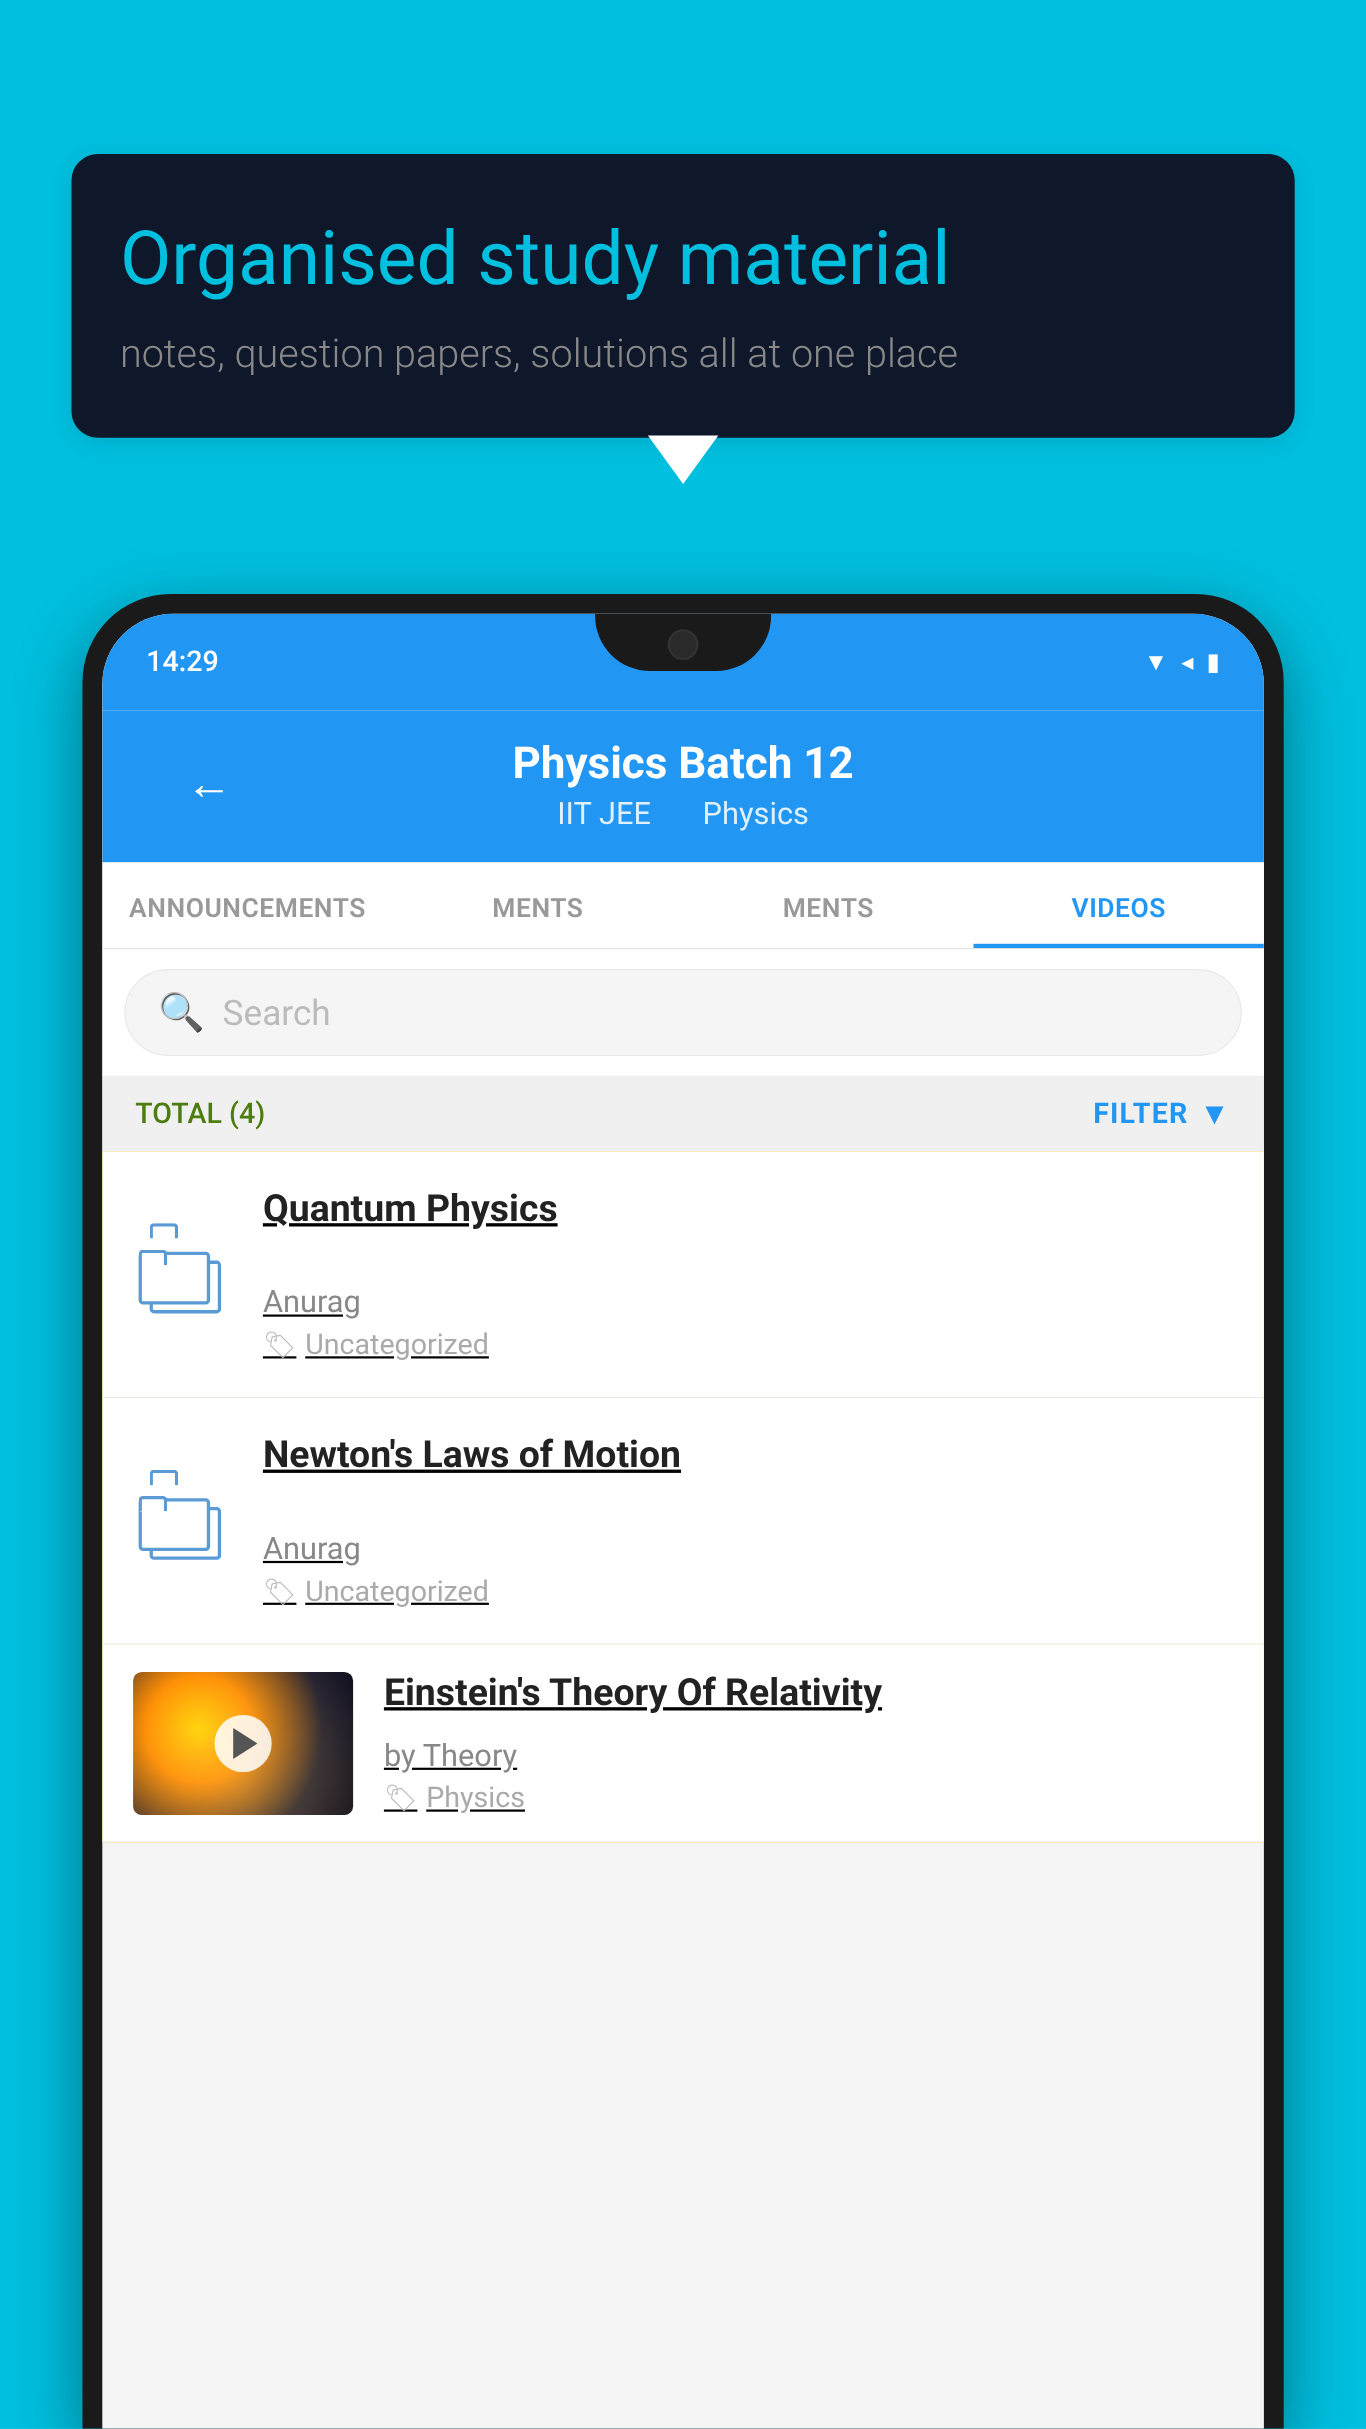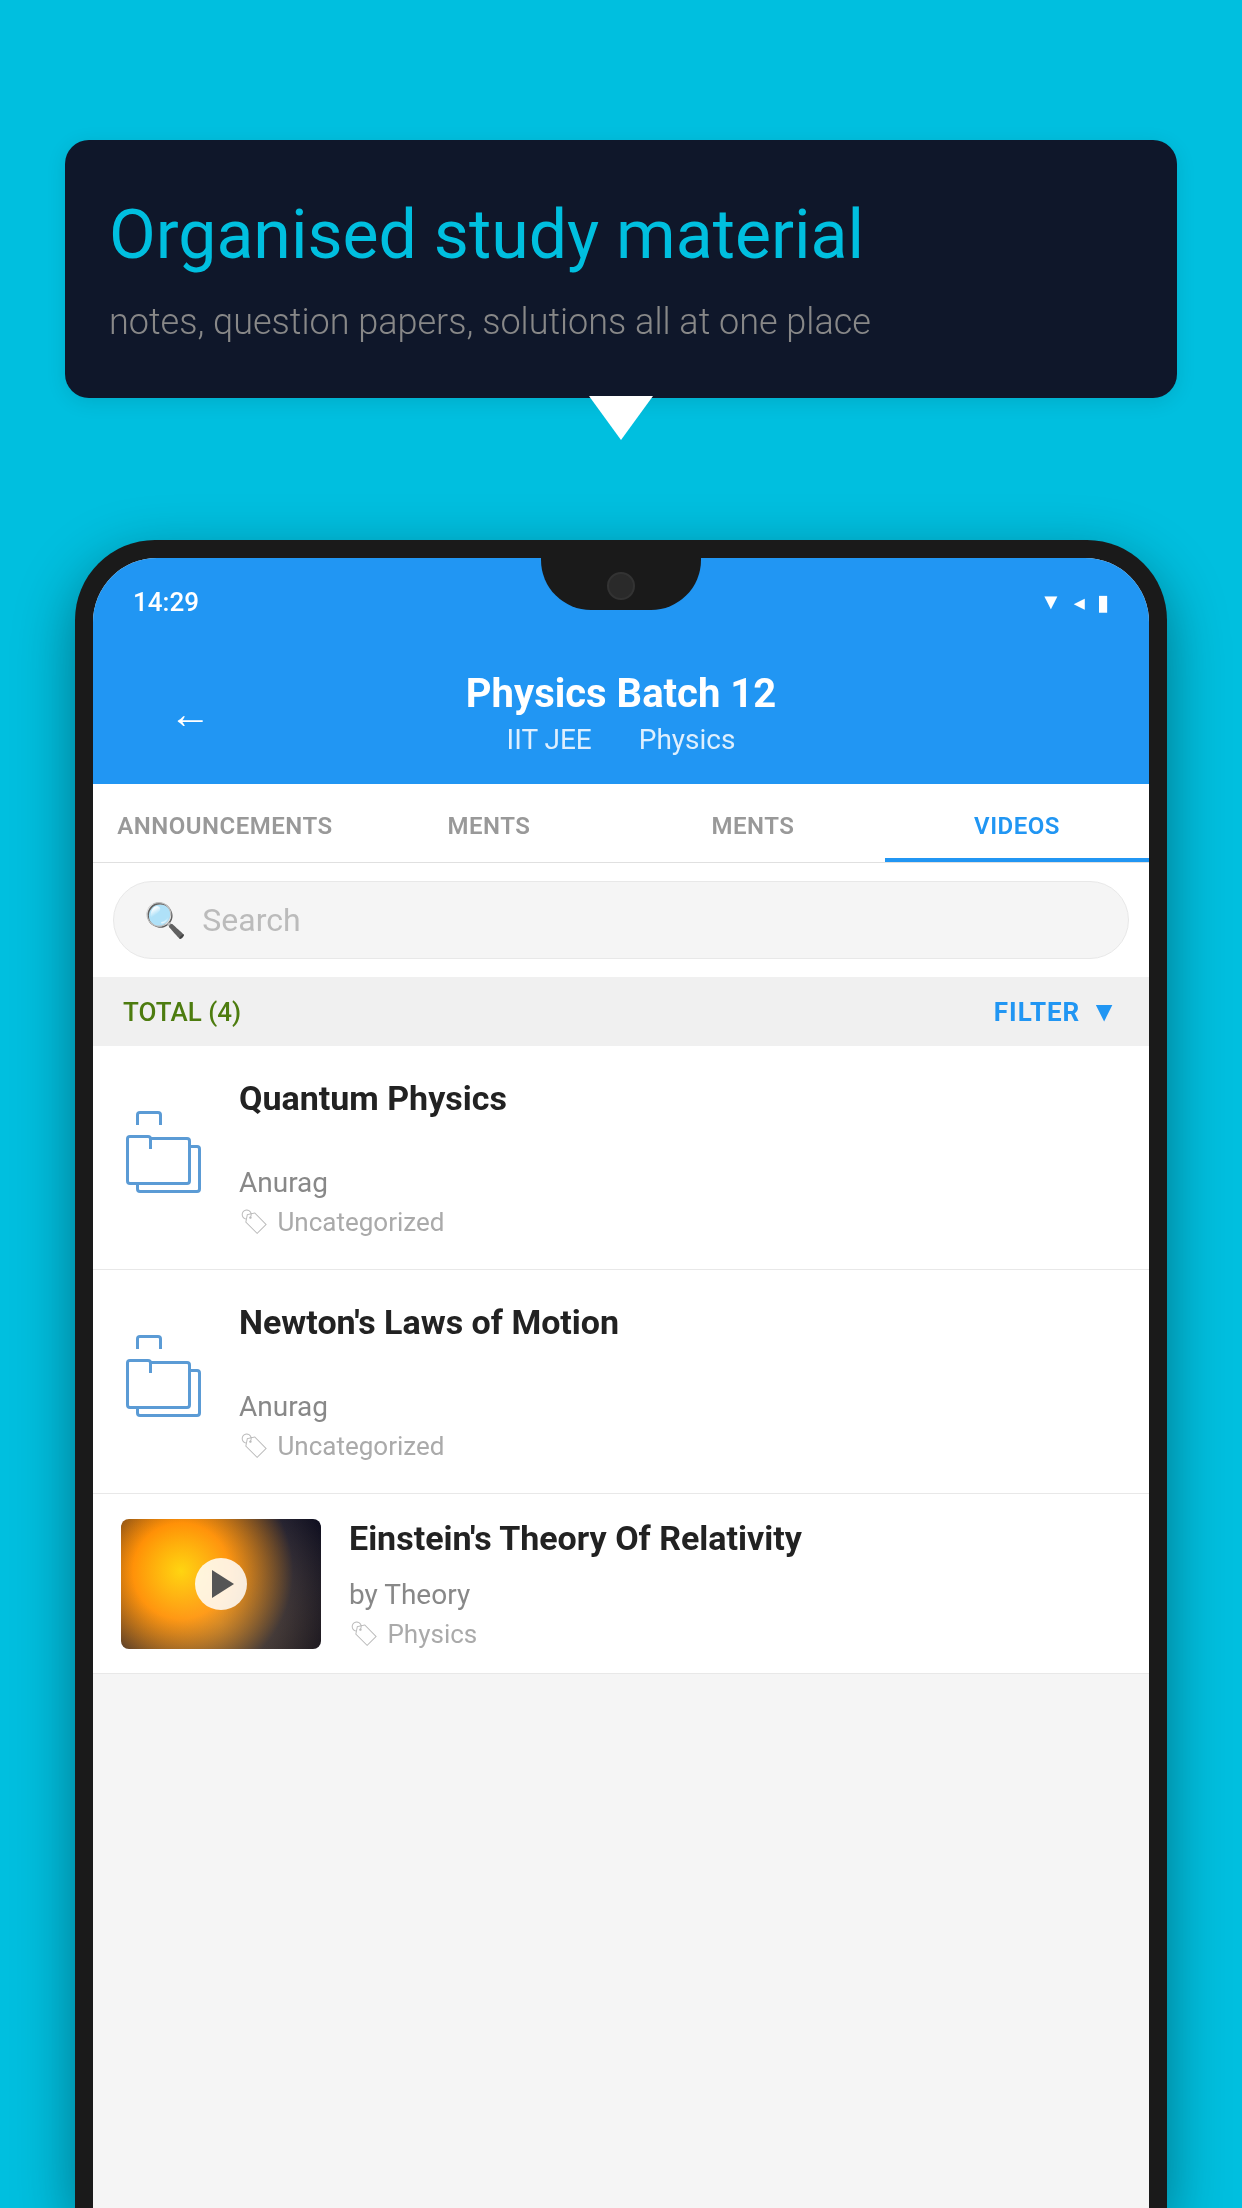--- a/index.html
+++ b/index.html
@@ -259,20 +259,21 @@
 
     .filter-icon {
       color: #2196F3;
       font-size: 28px;
     }
 
     
     .content-list {
       background: #fde047;
       overflow-y: auto;
+      text-decoration: underline;
     }
 
     .list-item {
       display: flex;
       align-items: center;
       padding: 32px 28px;
       border-bottom: 1px solid #e8e8e8;
       cursor: pointer;
       background: white;
     }

